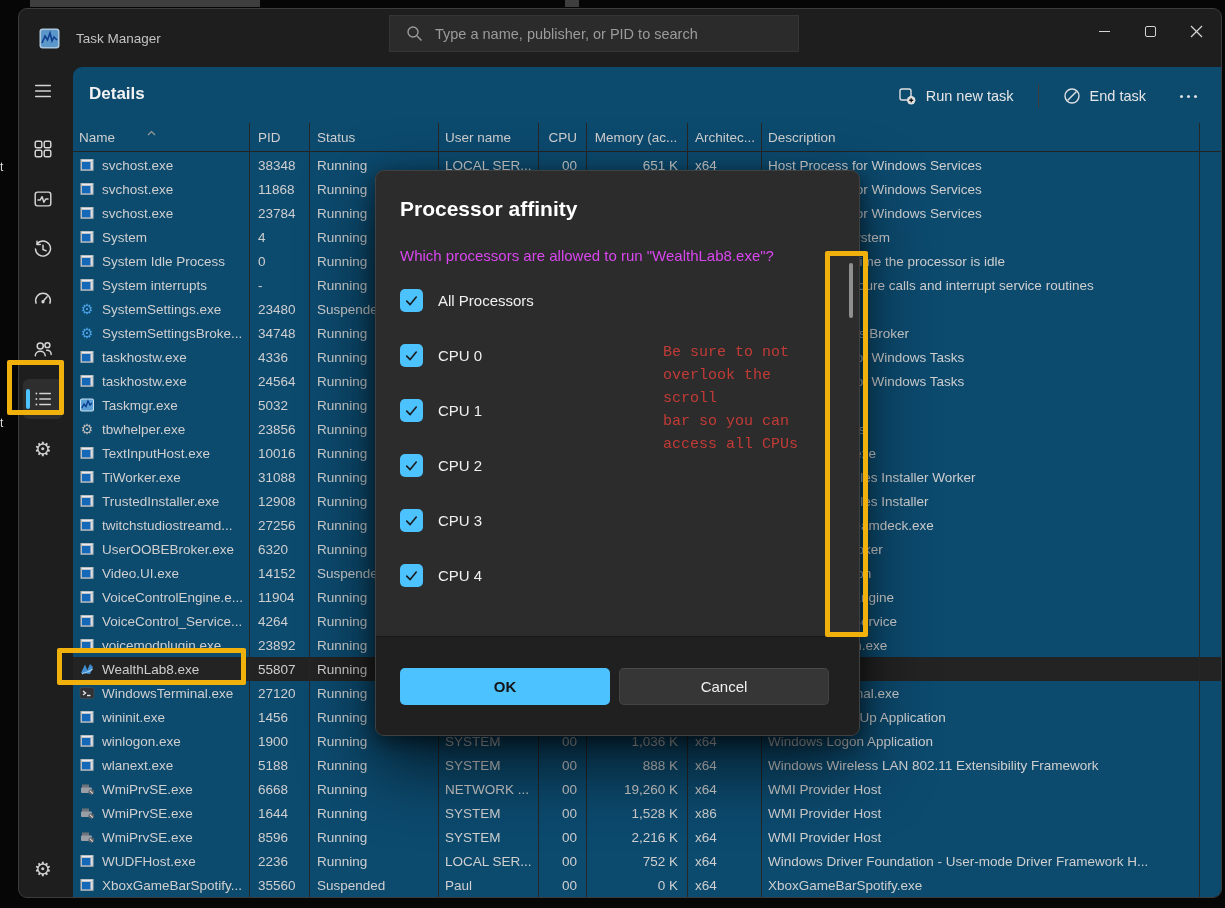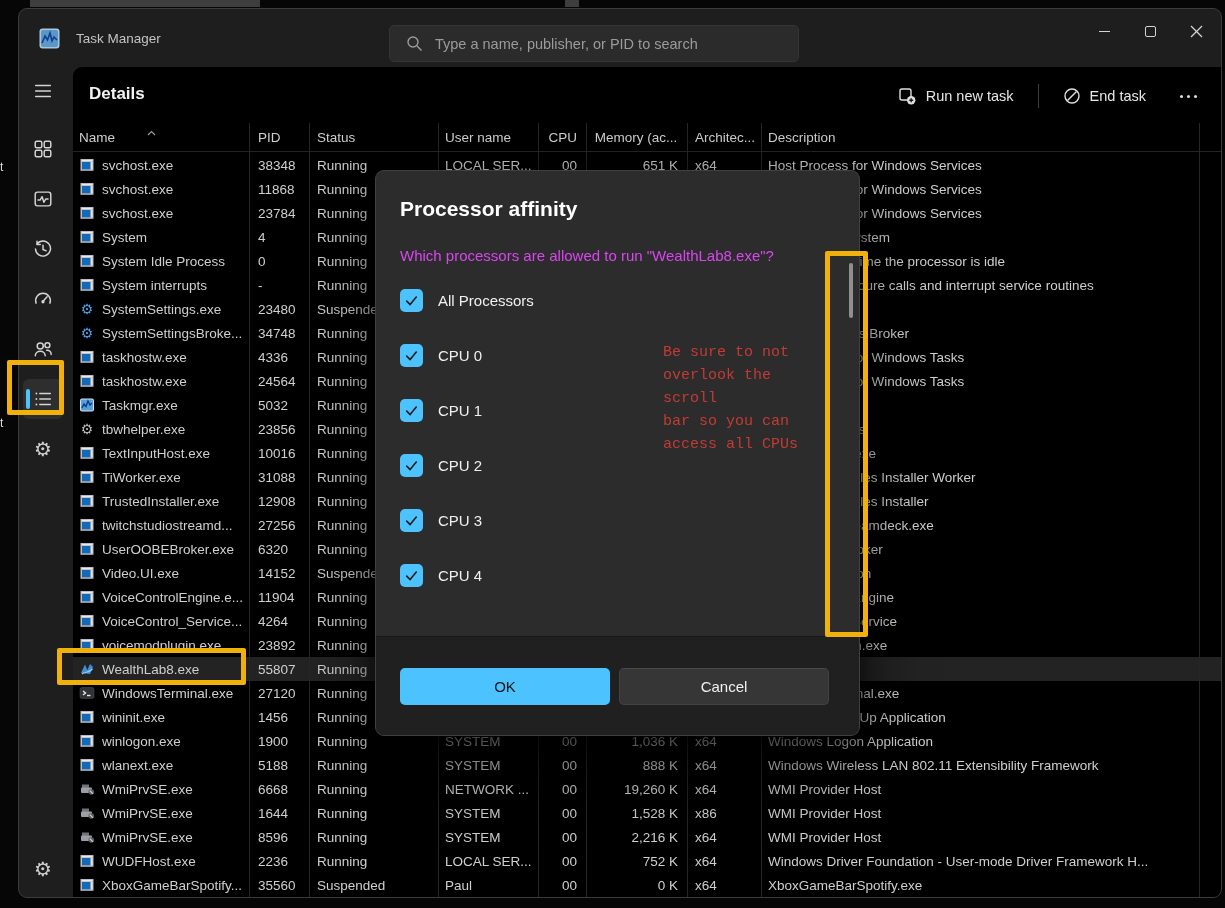--- a/index.html
+++ b/index.html
@@ -14,43 +14,43 @@
   .artifact{position:absolute;color:#ddd;font-size:12px;z-index:1}
 
   
   .win{position:absolute;left:18px;top:8px;width:1204px;height:890px;background:#1e1e1e;
        border:1px solid #3c3c3c;border-radius:9px;overflow:hidden;z-index:2}
 
   
   .titlebar{position:absolute;left:0;top:0;width:100%;height:58px}
   .app-icon{position:absolute;left:20px;top:19px;width:21px;height:21px}
   .win-title{position:absolute;left:57px;top:22px;font-size:13.5px;color:#c3c3c3}
-  .searchbox{position:absolute;left:370px;top:16px;width:410px;height:37px;background:#2b2b2b;
-      border:1px solid #353535;border-radius:5px;display:flex;align-items:center;padding-left:16px;gap:12px}
+  .searchbox{position:absolute;left:370px;top:6px;width:410px;height:37px;background:#2b2b2b;
+      border:1px solid #353535;border-radius:0;display:flex;align-items:center;padding-left:16px;gap:12px}
   .search-input{background:transparent;border:none;outline:none;color:#ddd;font-size:14.5px;width:350px;font-family:inherit}
   .search-input::placeholder{color:#9b9b9b}
   .winctl{position:absolute;top:2px;right:2px;display:flex}
   .wbtn{width:46px;height:40px;display:flex;align-items:center;justify-content:center}
   .glyph-min{width:11px;height:1px;background:#d4d4d4}
   .glyph-max{width:11px;height:11px;border:1px solid #d4d4d4;border-radius:2px}
 
   
   .sidebar{position:absolute;left:0;top:58px;width:54px;bottom:0;display:flex;flex-direction:column;
       align-items:flex-start;padding:4px 0 8px 4px}
   .nav-item{width:40px;height:40px;border-radius:6px;display:flex;align-items:center;justify-content:center;
       position:relative;flex:none}
   .nav-item.first{margin-bottom:8px}
   .nav-item.nav{margin-top:10px}
   .nav-item.selected{background:#2e2e2e}
   .nav-pill{position:absolute;left:3px;top:10px;width:4px;height:20px;border-radius:2px;background:#4cc2ff}
   .nav-spacer{flex:1}
   .gear-glyph{font-size:20px;color:#d0d0d0;font-family:"DejaVu Sans",sans-serif;line-height:1}
 
   
-  .content{position:absolute;left:54px;top:58px;right:0;bottom:0;background:#000000;
+  .content{position:absolute;left:54px;top:58px;right:0;bottom:0;background:#0c4a6e;
       border-top-left-radius:9px;overflow:hidden}
   .toolbar{position:absolute;top:0;left:0;right:0;height:56px}
   .page-title{position:absolute;left:16px;top:17px;font-size:17px;font-weight:700;color:#f2f2f2}
   .tb-right{position:absolute;right:10px;top:12px;display:flex;align-items:center;gap:8px}
   .tb-btn{display:flex;align-items:center;gap:9px;padding:7px 12px;border-radius:5px;color:#e6e6e6;font-size:14.5px}
   .tb-divider{width:1px;height:24px;background:#3d3d3d;margin:0 4px}
   .dots{display:flex;gap:4px;padding:0 14px}
   .dots i{width:3px;height:3px;border-radius:50%;background:#e0e0e0}
 
   
@@ -84,21 +84,21 @@
   .dlg-title{position:absolute;left:24px;top:26px;font-size:21px;font-weight:700;color:#fff}
   .dlg-question{position:absolute;left:24px;top:76px;font-size:15px;color:#d946ef}
   .dlg-checks{position:absolute;left:24px;top:117px}
   .checkrow{display:flex;align-items:center;gap:15px;height:24px;margin-bottom:31px}
   .cbox{width:23px;height:23px;border-radius:5px;background:#4cc2ff;display:flex;align-items:center;justify-content:center;flex:none}
   .clabel{font-size:15px;color:#f0f0f0}
   .dlg-scroll-thumb{position:absolute;right:6px;top:92px;width:4px;height:55px;background:#8f8f8f;border-radius:2px}
   .dlg-footer{position:absolute;left:0;right:0;bottom:0;height:99px;background:#202020;border-top:1px solid #171717}
   .btn{position:absolute;top:31px;width:210px;height:37px;border-radius:5px;display:flex;
       align-items:center;justify-content:center;font-size:15px;cursor:default}
-  .btn-ok{left:24px;background:#4cc2ff;color:#141414;font-weight:400}
+  .btn-ok{left:24px;background:#4cc2ff;color:#141414;font-weight:700}
   .btn-cancel{left:243px;background:#363636;border:1px solid #434343;border-top-color:#4a4a4a;color:#f0f0f0}
 
   
   .ann{position:absolute;border:5px solid #f1b10d;border-radius:2px;z-index:50}
   #ann-sidebar{left:7px;top:360px;width:57px;height:55px}
   #ann-row{left:57px;top:648px;width:189px;height:37px}
   #ann-scroll{left:825px;top:251px;width:43px;height:386px}
   .red-note{position:absolute;left:663px;top:341px;width:165px;z-index:45;
       color:#c23b36;font-size:15px;line-height:23px;font-weight:500}
 </style>

